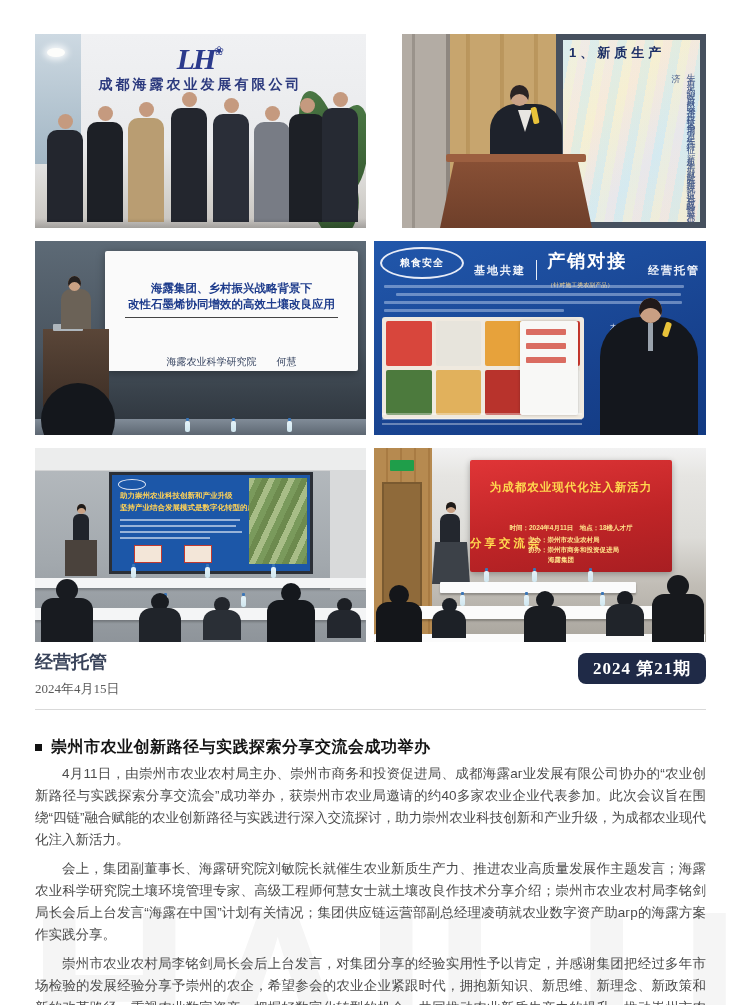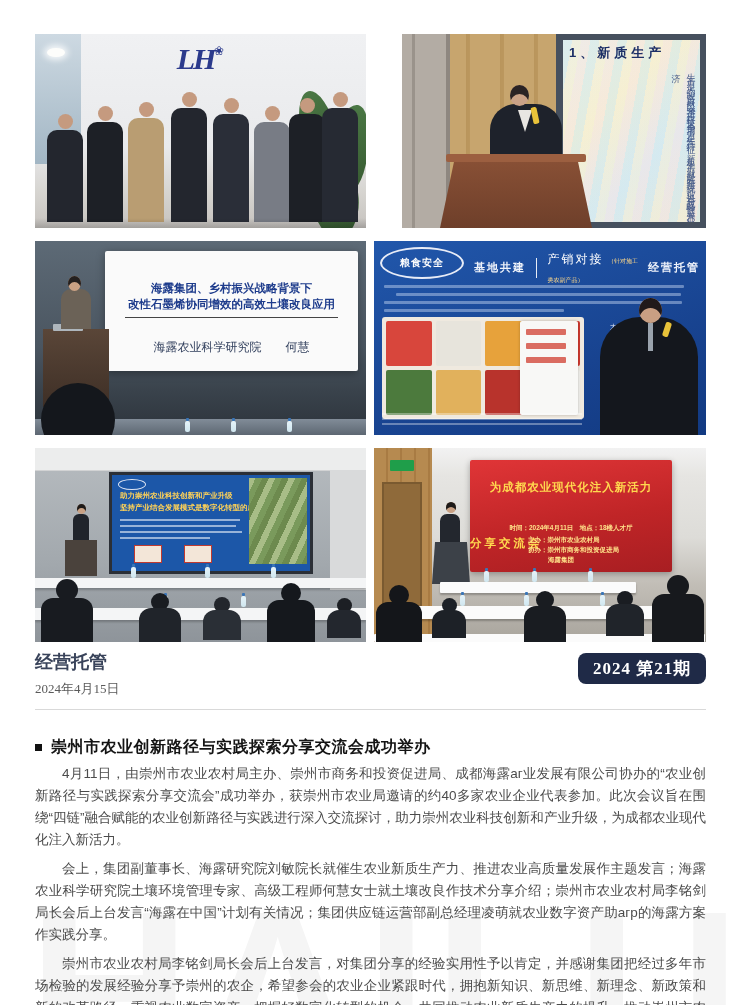--- a/index.html
+++ b/index.html
@@ -45,38 +45,38 @@
   .p2-podium{left:38px;bottom:0;width:152px;height:72px;background:linear-gradient(180deg,#8a5136,#6e3f2a);clip-path:polygon(10% 0,90% 0,100% 100%,0 100%);}
   .p2-podium-top{left:44px;bottom:66px;width:140px;height:8px;background:#9c5f40;border-radius:2px;}
 
   
   .p3{background:linear-gradient(180deg,#5d6a76 0%,#4a5560 55%,#39424b 78%,#2c333b 100%);}
   .p3-screen{left:70px;top:10px;right:8px;height:120px;background:#fafafa;border-radius:2px;box-shadow:0 2px 8px rgba(0,0,0,.35);}
   .p3-t1,.p3-t2{position:absolute;left:0;width:100%;text-align:center;font-weight:bold;color:#1e3c8c;font-size:11.5px;}
   .p3-t1{top:30px;}
   .p3-t2{top:46px;}
   .p3-line{position:absolute;left:8%;top:66px;width:84%;height:1px;background:#444;}
-  .p3-footer{position:absolute;left:0;top:88px;width:100%;text-align:center;font-size:12px;color:#33415e;}
+  .p3-footer{position:absolute;left:0;top:104px;width:100%;text-align:center;font-size:10px;color:#33415e;}
   .p3-podium{left:8px;bottom:28px;width:66px;height:78px;background:linear-gradient(180deg,#5a4638,#3e2f26);}
   .p3-laptop{left:18px;bottom:104px;width:30px;height:7px;background:#aeb6bc;border-radius:1px;}
   .p3-woman-body{left:26px;bottom:106px;width:30px;height:40px;border-radius:10px 10px 0 0;background:#6b6257;}
   .p3-woman-head{left:33px;bottom:144px;width:13px;height:15px;border-radius:50%;background:#c9a184;box-shadow:inset 0 6px 0 0 #24201f;}
   .p3-fg-head{left:6px;bottom:-22px;width:74px;height:74px;border-radius:50%;background:#14171c;}
   .p3-floor-strip{left:0;bottom:0;width:100%;height:16px;background:linear-gradient(180deg,#818c98,#5d6772);}
   .bottle{position:absolute;width:5px;height:11px;border-radius:2px;background:linear-gradient(180deg,#e6f3f9,#cfe6ef);}
   .bottle::before{content:"";position:absolute;top:-3px;left:1px;width:3px;height:3px;background:#3a76b8;border-radius:1px;}
 
   
   .p4{background:linear-gradient(160deg,#2157ab 0%,#17418d 70%,#123a82 100%);}
   .p4-logo{left:6px;top:6px;width:80px;height:28px;border:2px solid #e8ecf7;border-radius:50%;
      display:flex;align-items:center;justify-content:center;font-size:10px;font-weight:bold;color:#fdfdfd;letter-spacing:1px;}
   .p4-header{left:100px;top:8px;right:6px;display:flex;align-items:center;gap:10px;}
   .p4-h-item{font-weight:bold;font-size:11px;color:#eef2fa;letter-spacing:2px;white-space:nowrap;}
   .p4-h-sep{width:2px;height:20px;background:#e7ecf6;}
-  .p4-h-main{font-weight:normal;font-size:12px;color:#ffffff;letter-spacing:2px;white-space:nowrap;}
+  .p4-h-main{font-weight:bold;font-size:18px;color:#ffffff;letter-spacing:2px;white-space:nowrap;}
   .p4-h-note{font-size:6px;color:#ffd98a;letter-spacing:0;}
   .p4-bodyline{position:absolute;height:3px;background:rgba(215,228,250,.42);border-radius:1px;}
   .p4-panel{left:8px;top:76px;width:202px;height:102px;background:#efe9df;border-radius:3px;padding:4px;box-sizing:border-box;
      display:grid;grid-template-columns:repeat(4,1fr);gap:4px;}
   .p4-tile{border-radius:2px;}
   .p4-shot{position:absolute;left:146px;top:80px;width:58px;height:94px;background:#f8f8f6;border-radius:2px;box-shadow:0 0 3px rgba(0,0,0,.25);}
   .p4-shot-bar{position:absolute;left:6px;height:6px;width:40px;background:#d2483c;border-radius:1px;opacity:.8;}
   .p4-list{right:4px;top:80px;width:92px;color:#f2f5fb;font-size:6.5px;line-height:12px;}
   .p4-list div{white-space:nowrap;overflow:hidden;}
   .p4-man-body{right:8px;bottom:0;width:98px;height:118px;border-radius:40px 40px 0 0;background:#14171d;}
@@ -144,20 +144,21 @@
 
 <div id="watermark">HAILU</div>
 
 <div id="photo-grid">
 
   <div class="photo p1">
     <div class="abs p1-window"></div>
     <div class="abs p1-light"></div>
     <div class="abs p1-logo">
       <span class="p1-mark">LH</span><span class="p1-flower">❀</span>
+      <div class="p1-company">成都海露农业发展有限公司</div>
     </div>
     <div class="abs p1-plant">
       <div class="p1-leaf" style="left:10px;top:0;width:36px;height:80px;transform:rotate(-14deg);"></div>
       <div class="p1-leaf" style="left:38px;top:14px;width:40px;height:96px;transform:rotate(12deg);"></div>
       <div class="p1-leaf" style="left:22px;top:52px;width:46px;height:96px;transform:rotate(-4deg);"></div>
     </div>
     <div class="person" style="left:12px;--h:92px;--c:#23262e;"></div>
     <div class="person" style="left:52px;--h:100px;--c:#1d2026;"></div>
     <div class="person" style="left:93px;--h:104px;--c:#b99d72;"></div>
     <div class="person" style="left:136px;--h:114px;--c:#23262e;"></div>

